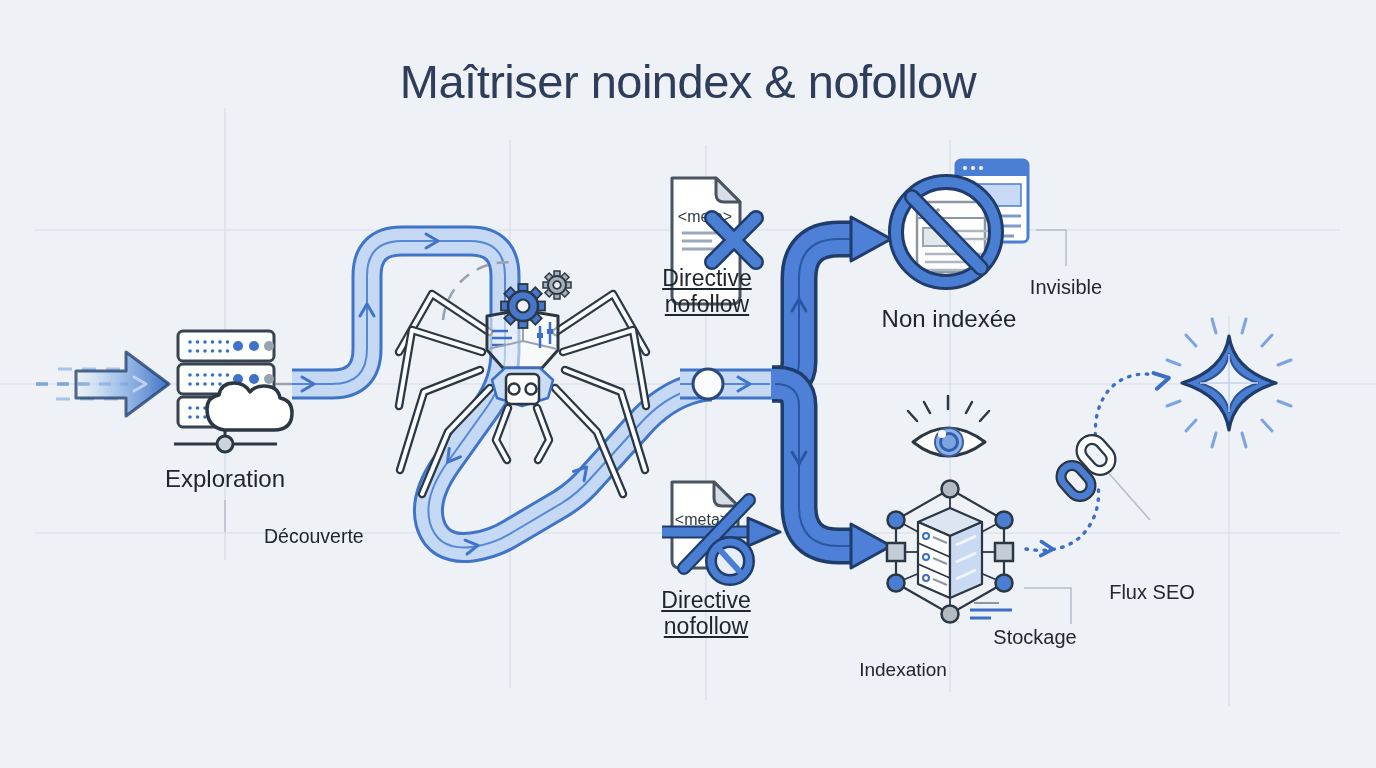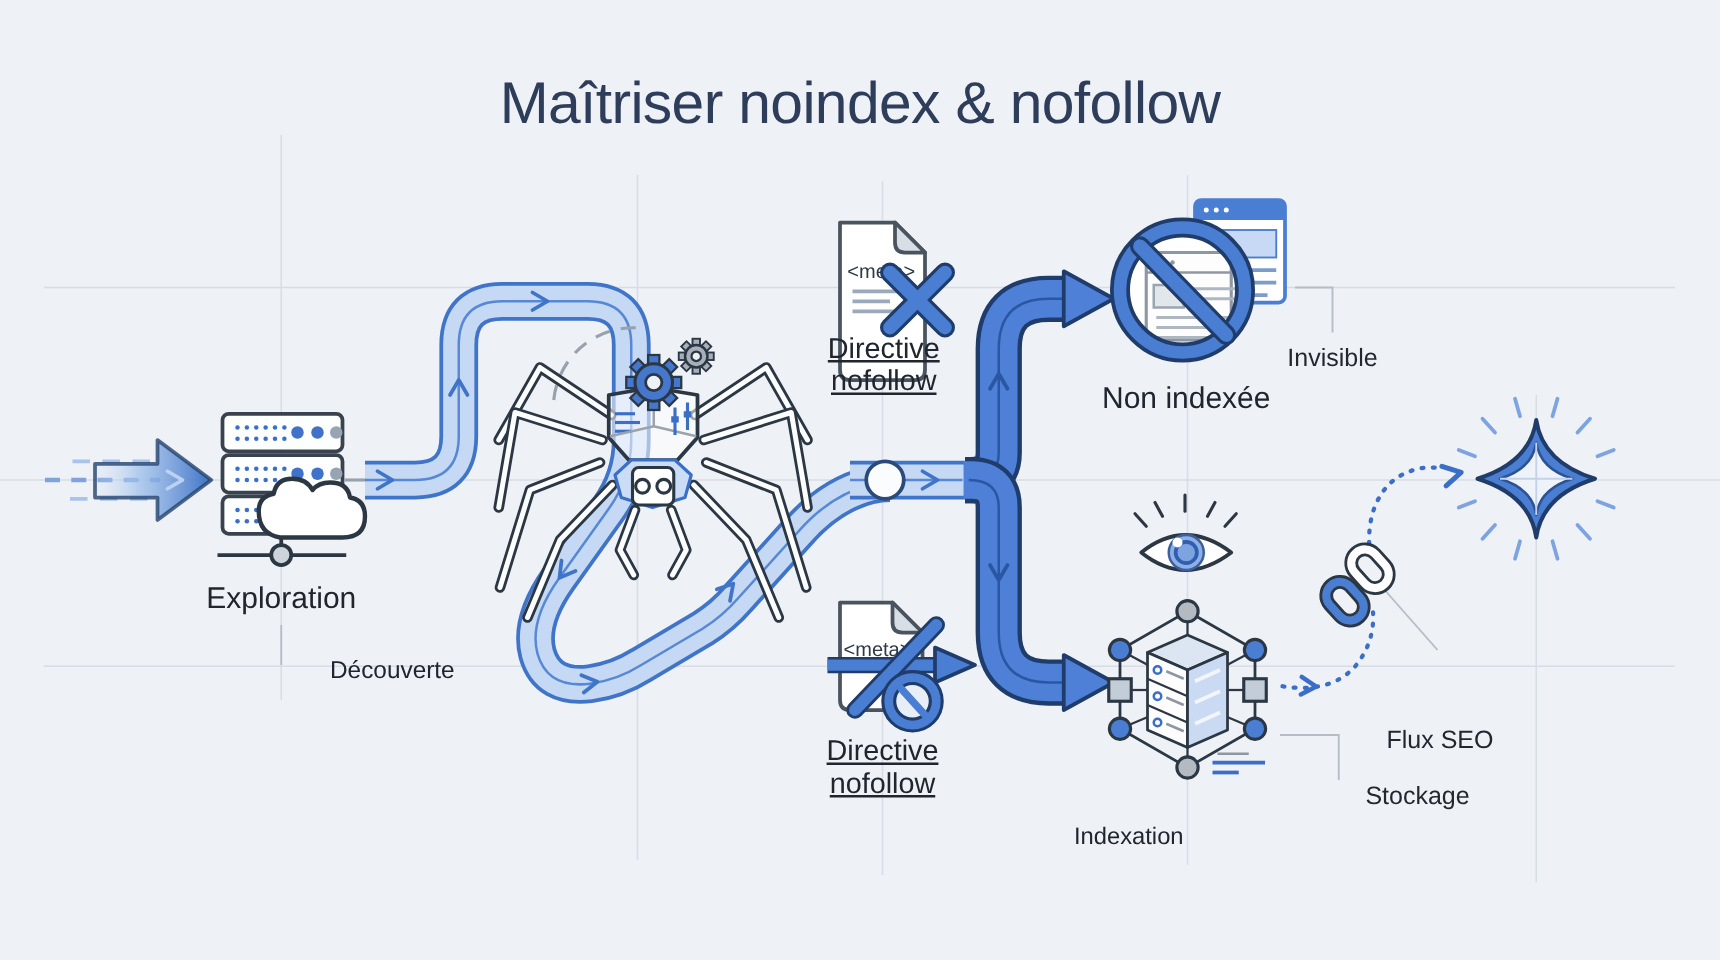--- a/index.html
+++ b/index.html
@@ -420,16 +420,16 @@
   <div>Directive</div>
   <div>nofollow</div>
 </div>
 <div class="lbl med" style="left:706px;top:588px;">
   <div>Directive</div>
   <div>nofollow</div>
 </div>
 <div class="lbl big" style="left:949px;top:306px;">Non indexée</div>
 <div class="lbl sm" style="left:1066px;top:276px;">Invisible</div>
 <div class="lbl" style="left:903px;top:628px;font-size:19px;margin-top:31px;">Indexation</div>
-<div class="lbl sm" style="left:1134px;top:626px;text-align:right;">Stockage</div>
+<div class="lbl sm" style="left:1035px;top:626px;text-align:right;">Stockage</div>
 <div class="lbl sm" style="left:1152px;top:547px;margin-top:34px;">Flux SEO</div>
 
 </div>
 
 </body></html>

